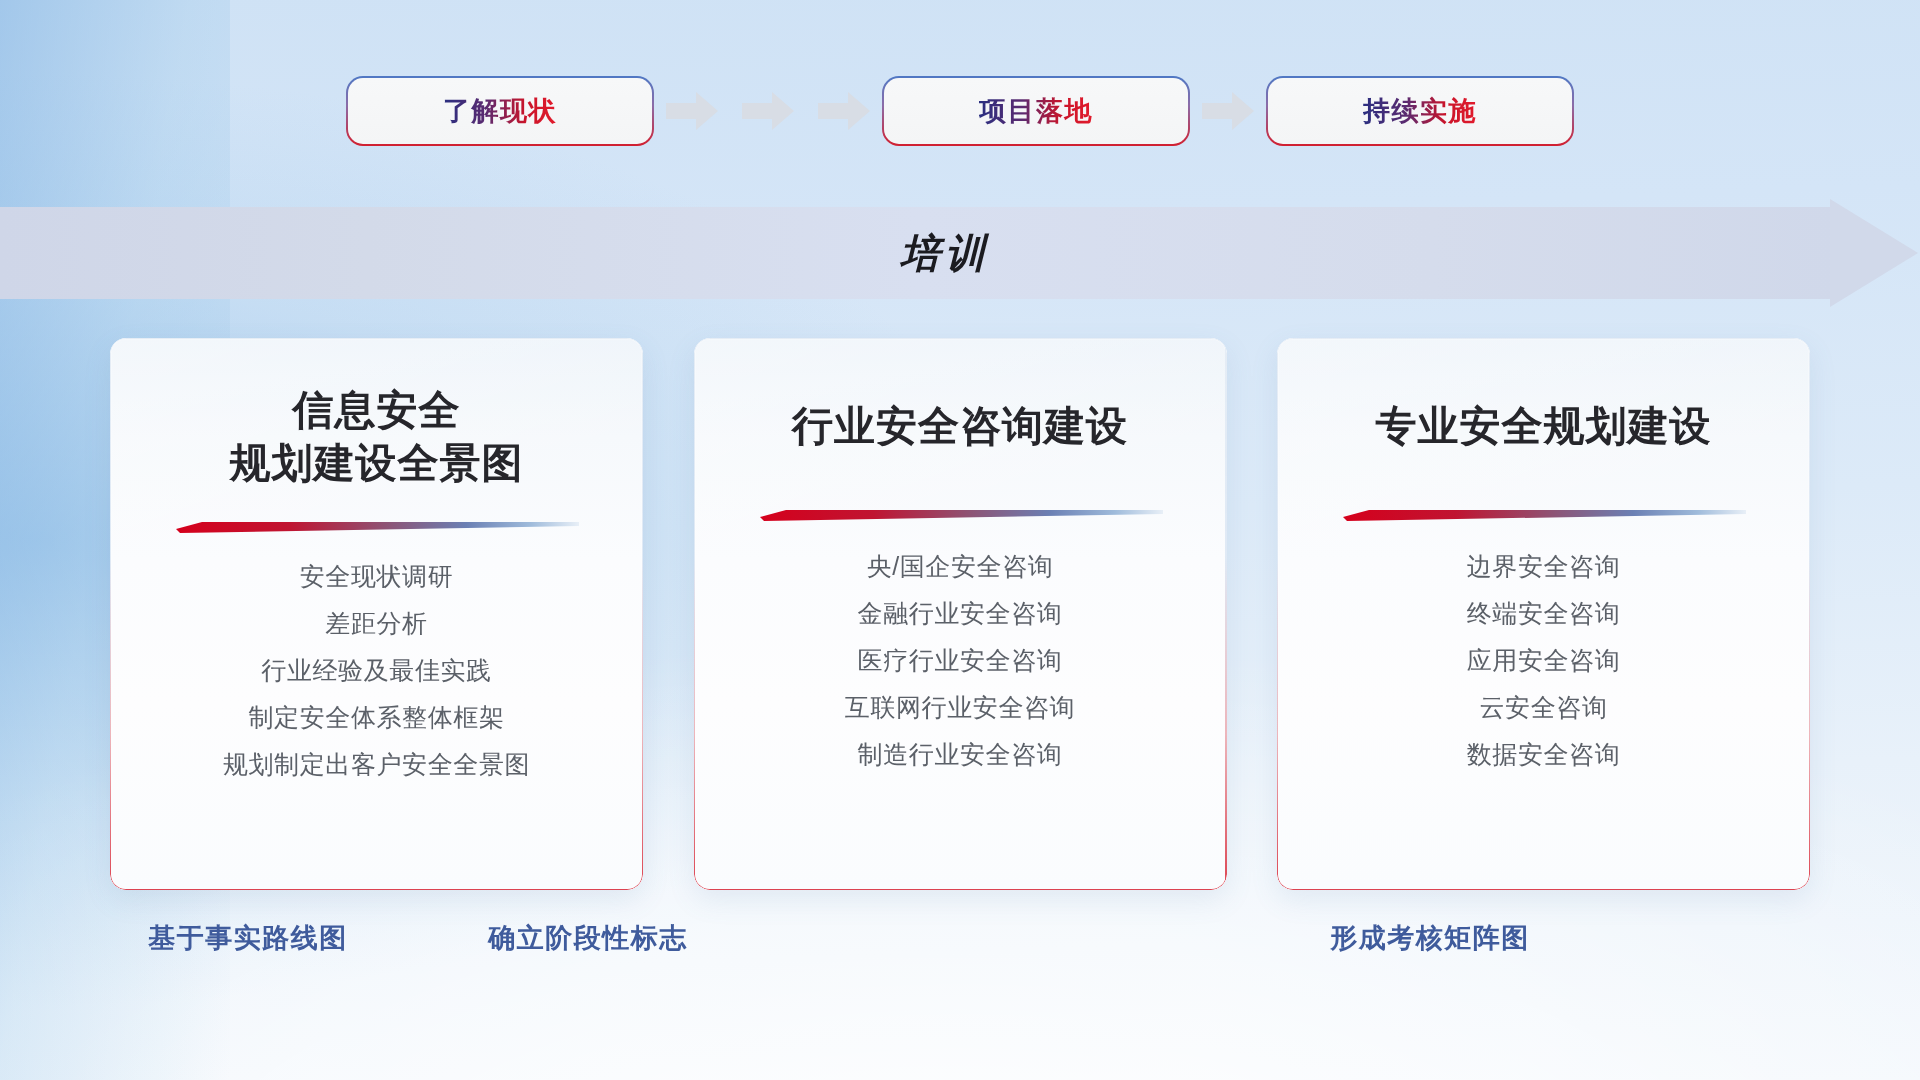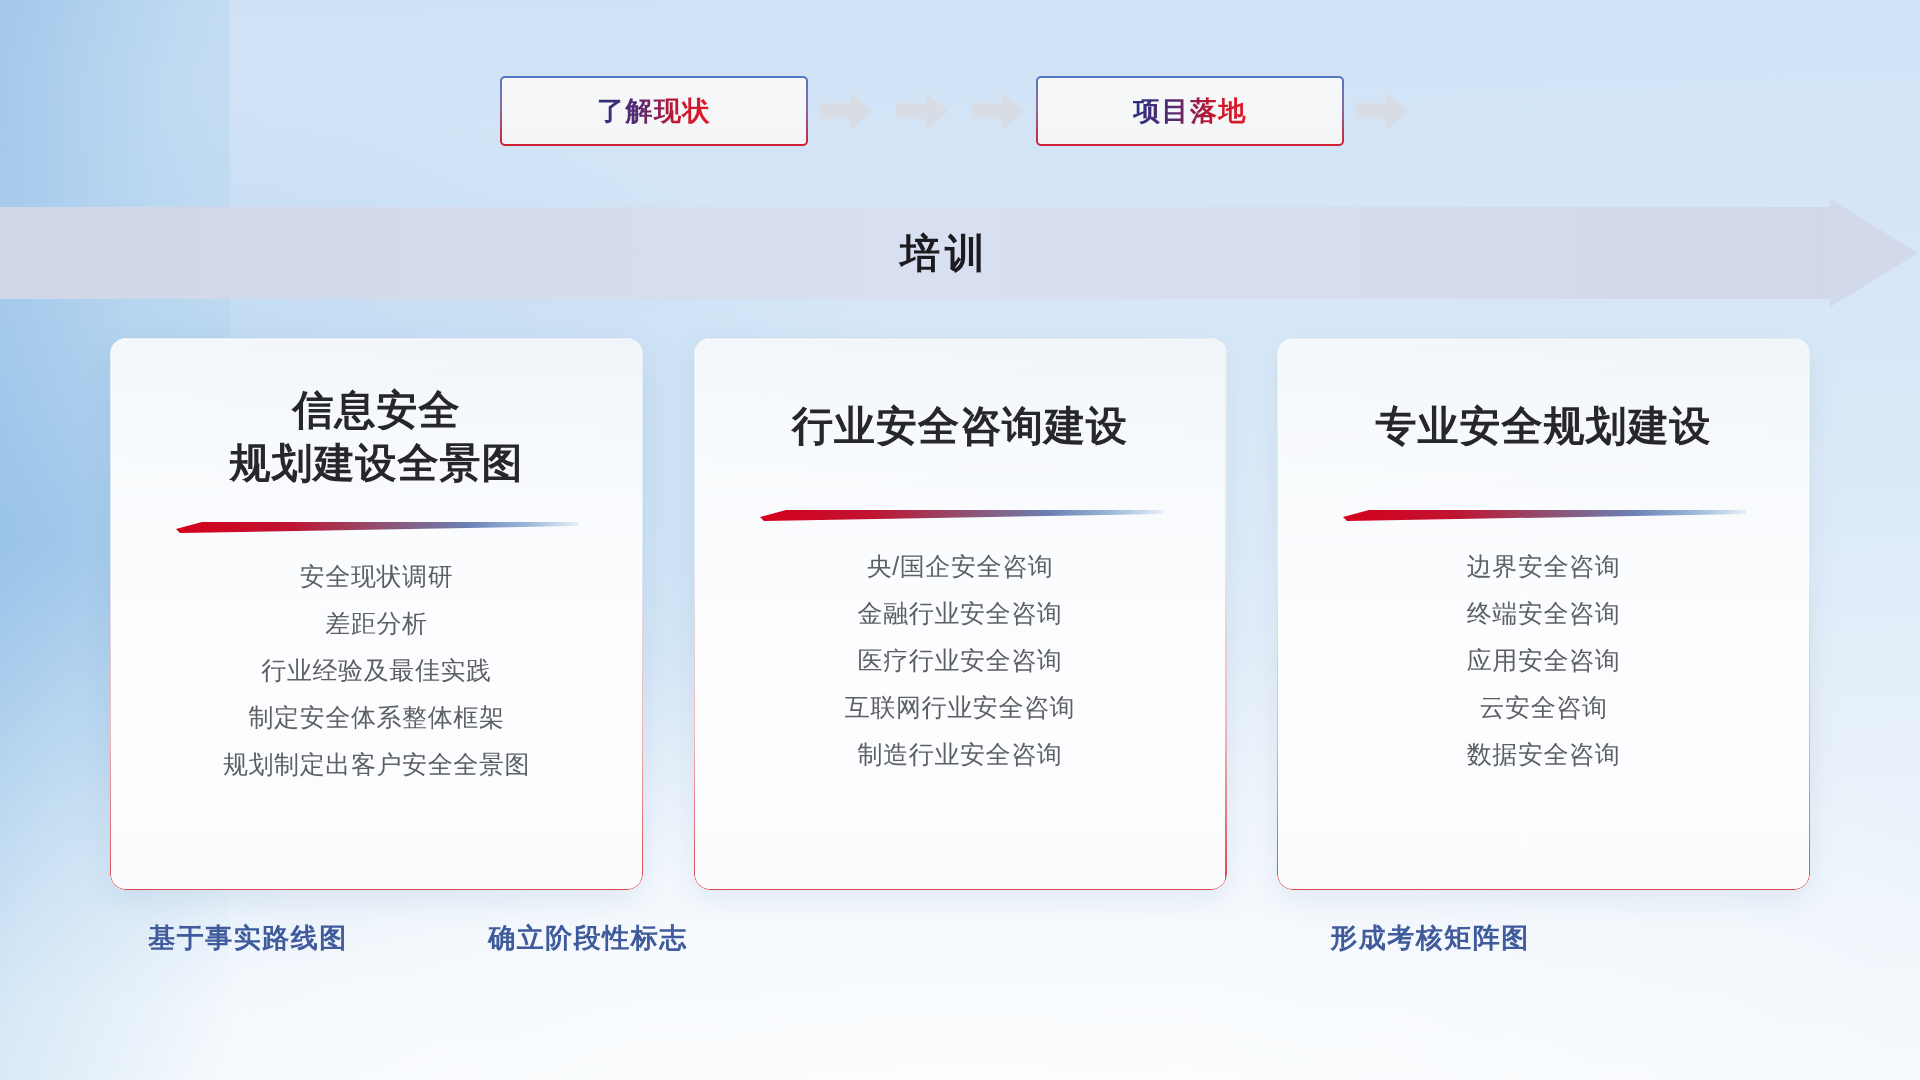--- a/index.html
+++ b/index.html
@@ -23,21 +23,21 @@
 
   
   #steps {
     position: absolute; left: 0; top: 76px; width: 1920px; height: 70px;
     display: flex; align-items: center; justify-content: center; gap: 0;
   }
   .step-box {
     position: relative;
     width: 308px; height: 70px;
     display: flex; align-items: center; justify-content: center;
-    border-radius: 5px;
+    border-radius: 17px;
     background:
       linear-gradient(#f7f8f9, #f4f5f6) padding-box,
       linear-gradient(180deg, #4f78c4 0%, #8b6ca8 42%, #d21f2f 100%) border-box;
     border: 2.2px solid transparent;
   }
   .step-label {
     font-size: 27px; font-weight: 700; letter-spacing: 1.5px;
     background: linear-gradient(90deg, #2a2f80 0%, #5b2a70 38%, #c9142a 72%, #e21b2c 100%);
     -webkit-background-clip: text; background-clip: text;
     -webkit-text-fill-color: transparent; color: transparent;
@@ -61,20 +61,21 @@
     position: absolute; left: 1830px; top: -8px; width: 0; height: 0;
     border-top: 54px solid transparent;
     border-bottom: 54px solid transparent;
     border-left: 88px solid #d1d9ea;
   }
   #banner-title {
     position: absolute; left: 0; top: 0; width: 1920px; height: 92px;
     display: flex; align-items: center; justify-content: center;
     font-size: 40px; font-weight: 700; color: #1b1b20; letter-spacing: 5px;
     padding-right: 30px;
+    font-style: italic;
   }
 
   
   #cards {
     position: absolute; left: 110px; top: 338px; width: 1700px; height: 552px;
     display: flex; justify-content: space-between;
   }
   .card {
     position: relative;
     width: 533px; height: 552px;
@@ -169,20 +170,23 @@
         <path d="M0 11 H30 V0 L52 19 L30 38 V27 H0 Z" fill="#d8dde5"></path>
       </svg>
     </div>
     <div class="step-box">
       <span class="step-label">项目落地</span>
     </div>
     <div class="step-arrow">
       <svg width="52" height="38" viewBox="0 0 52 38" aria-hidden="true">
         <path d="M0 11 H30 V0 L52 19 L30 38 V27 H0 Z" fill="#d8dde5"></path>
       </svg>
+    </div>
+    <div class="step-box">
+      <span class="step-label">持续实施</span>
     </div>
   </div>
 
   <div id="banner">
     <div class="band"></div>
     <div class="tip"></div>
     <div id="banner-title">培训</div>
   </div>
 
   <div id="cards">

